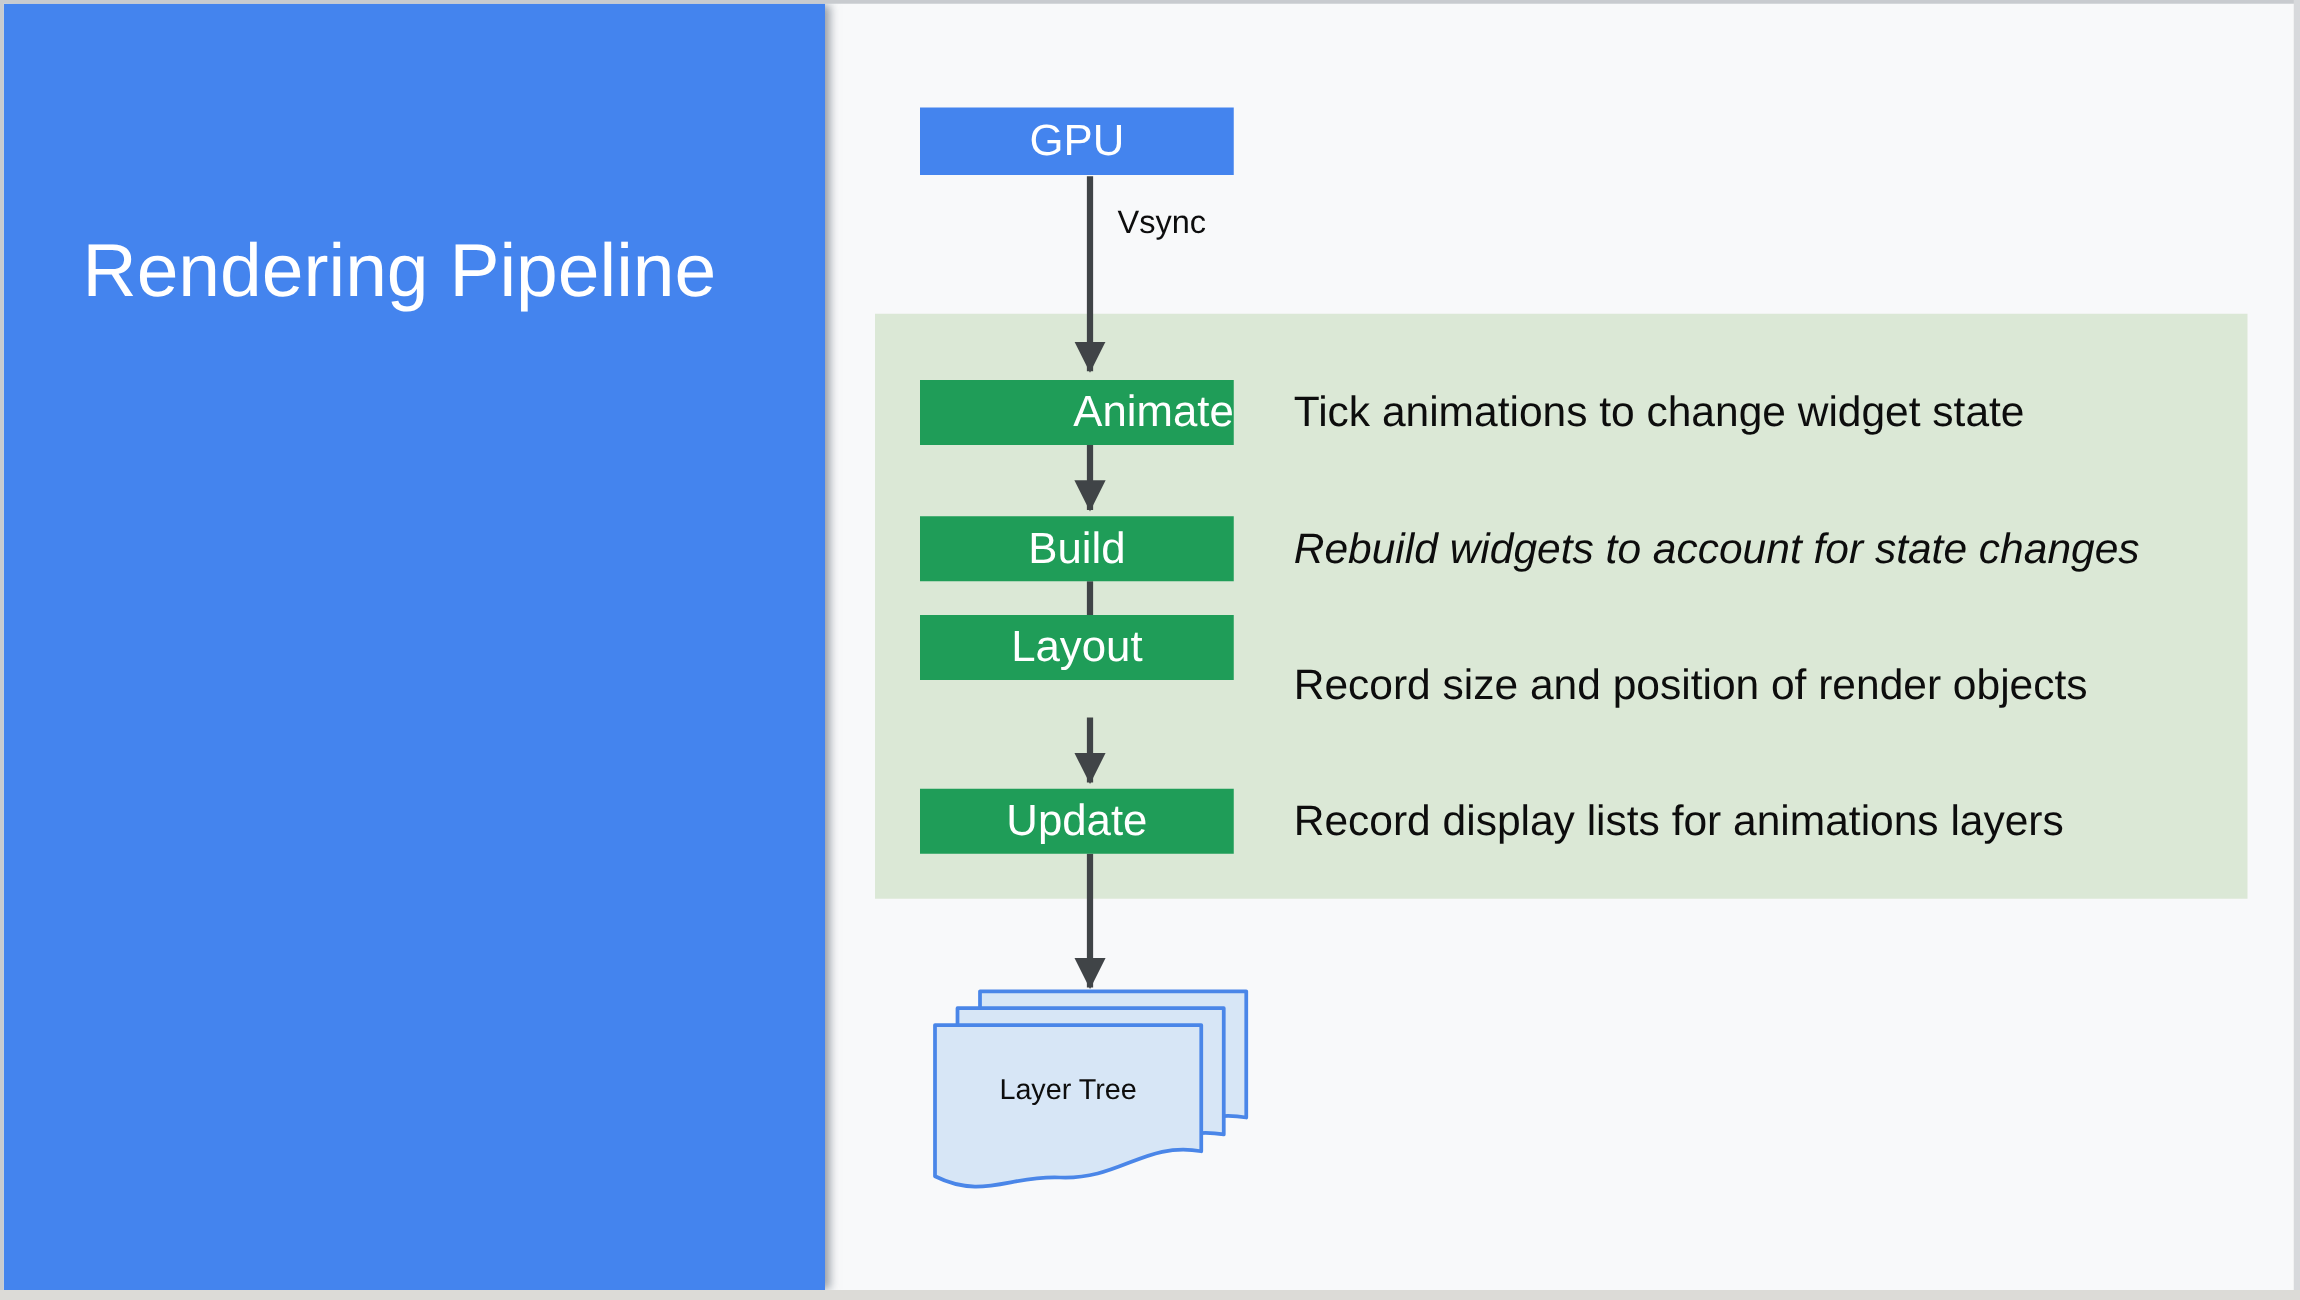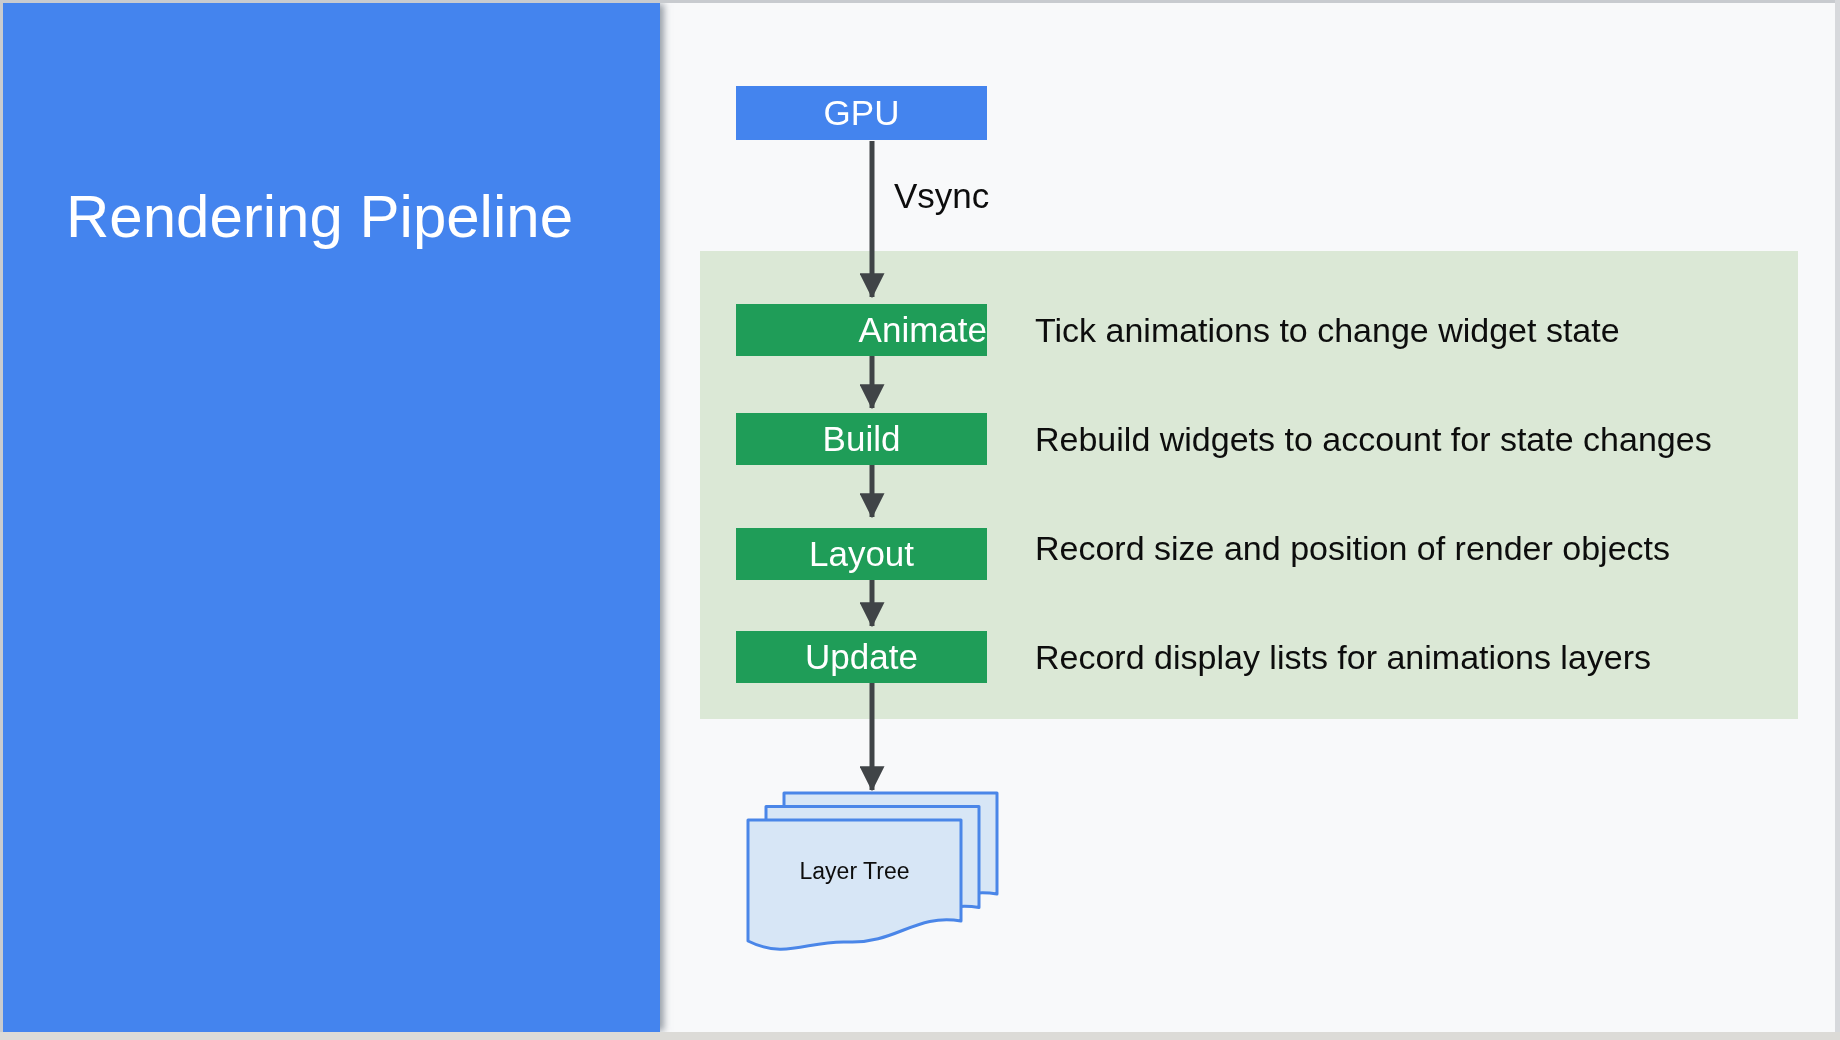--- a/index.html
+++ b/index.html
@@ -49,35 +49,35 @@
   }
   .node{
     position:absolute;left:736px;width:251px;
     display:flex;align-items:center;justify-content:center;
     color:var(--text-light);font-size:35px;z-index:3;
   }
   .gpu-box{top:86px;height:54px;background:var(--panel-blue);}
   .stage-box{height:52px;background:var(--stage-green);}
   .stage-row-0 .stage-box{top:304px;justify-content:flex-end;}
   .stage-row-1 .stage-box{top:413px;}
-  .stage-row-2 .stage-box{top:528px;}
+  .stage-row-2 .stage-box{top:492px;}
   .stage-row-3 .stage-box{top:631px;}
   .stage-desc{
     position:absolute;left:1035px;height:52px;
     display:flex;align-items:center;
     font-size:34px;color:var(--text-dark);white-space:nowrap;z-index:3;
   }
   .stage-row-0 .stage-desc{top:304px;}
-  .stage-row-1 .stage-desc{top:413px;}
+  .stage-row-1 .stage-desc{top:413px;font-style:italic;}
   .stage-row-2 .stage-desc{top:522px;}
   .stage-row-3 .stage-desc{top:631px;}
 
   .vsync-label{
-    position:absolute;left:894px;top:176px;
-    font-size:35px;color:var(--text-dark);z-index:3;white-space:nowrap;
+    position:absolute;left:894px;top:162px;
+    font-size:26px;color:var(--text-dark);z-index:3;white-space:nowrap;
   }
 
   .arrow-layer{position:absolute;left:0;top:0;width:1840px;height:1040px;z-index:2;pointer-events:none;}
   .arrow-layer line{stroke:var(--arrow);stroke-width:5;}
   .arrow-head{fill:var(--arrow);}
 
   .layer-tree-svg{position:absolute;left:746px;top:791px;z-index:2;}
   .doc-page{fill:var(--document-fill);stroke:var(--document-stroke);stroke-width:3;stroke-linejoin:round;}
   .layer-tree-label{
     position:absolute;left:748px;top:820px;width:213px;height:102px;

